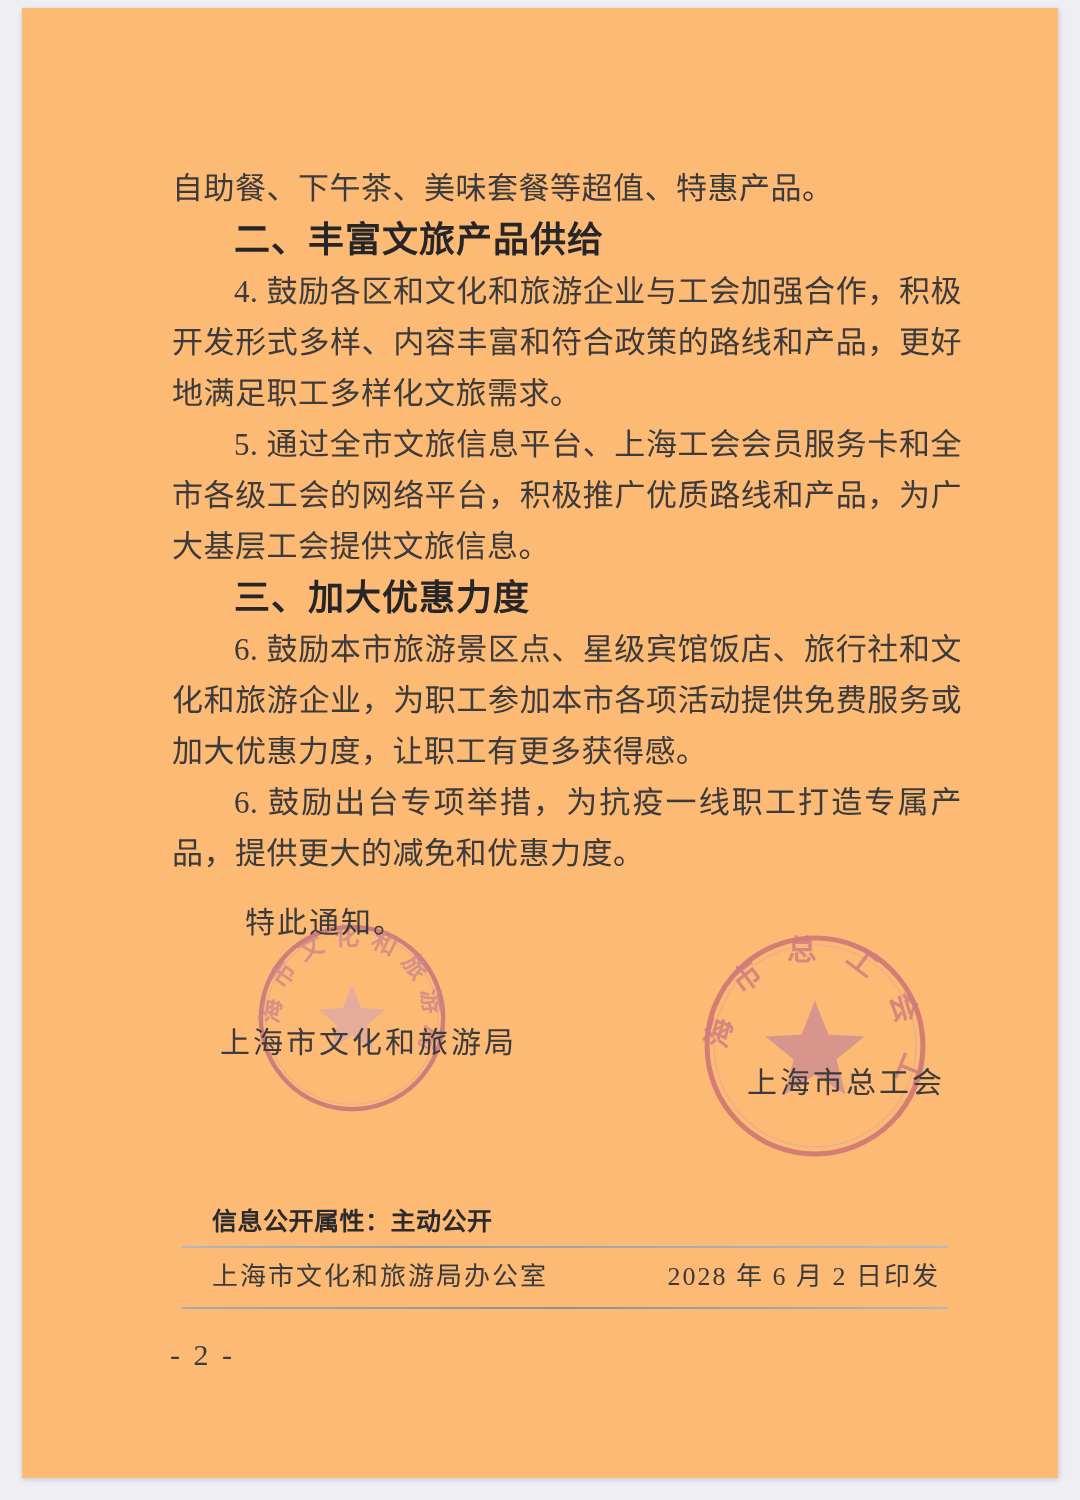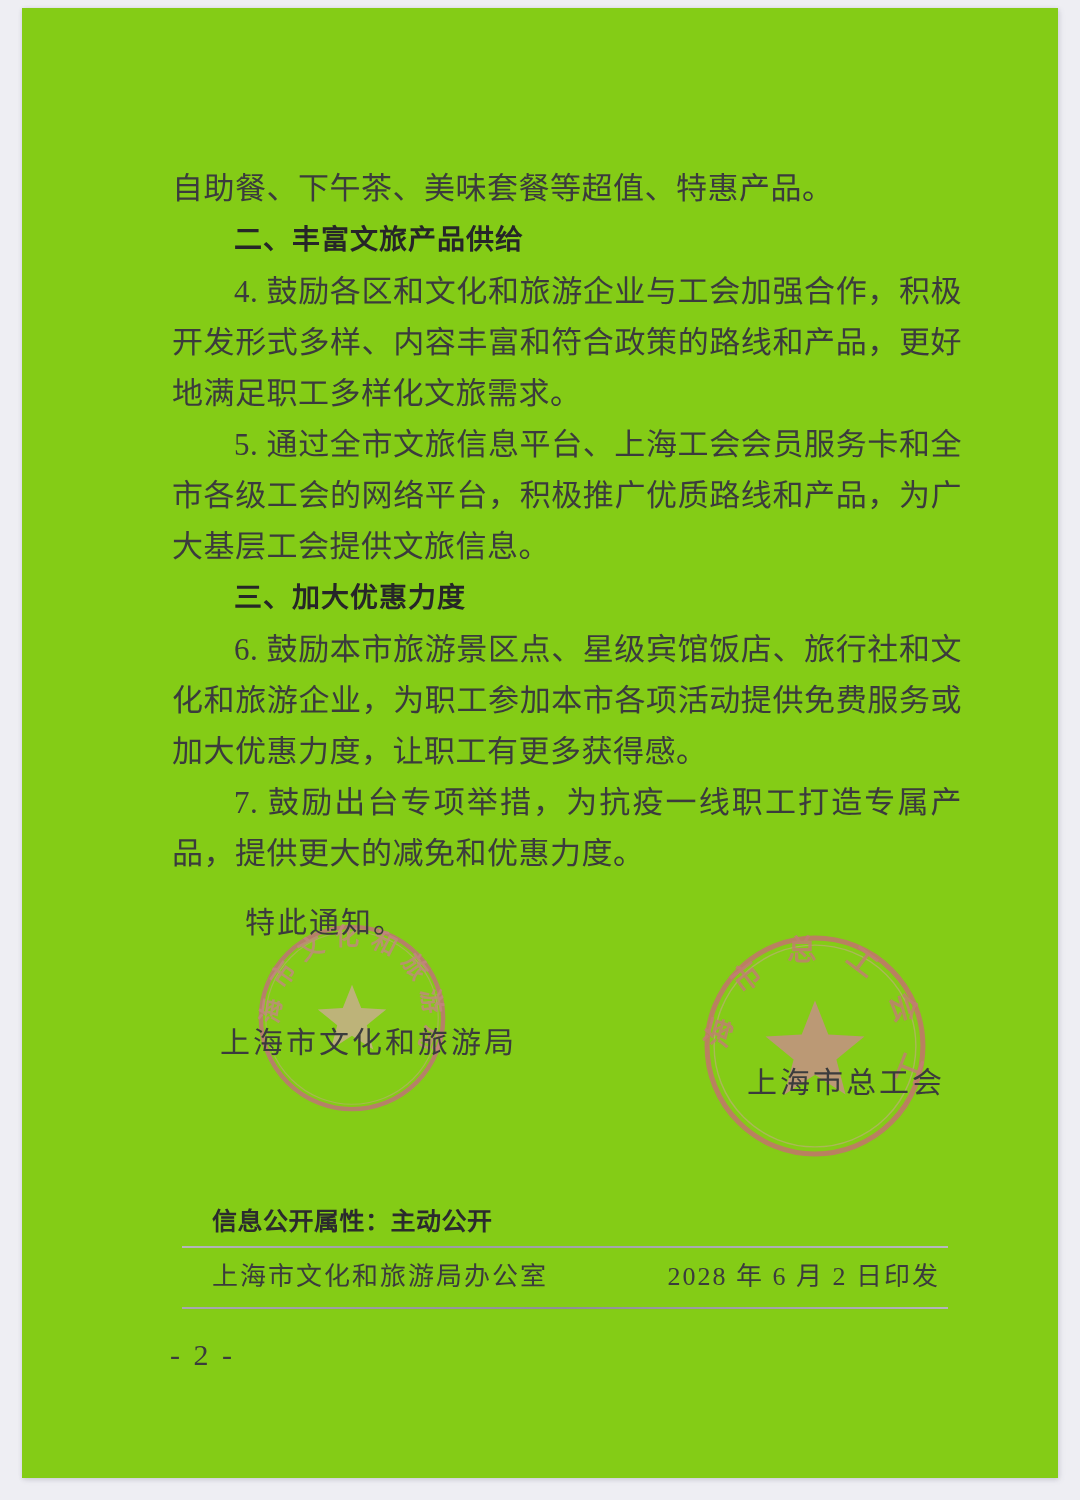--- a/index.html
+++ b/index.html
@@ -15,21 +15,21 @@
     overflow: hidden;
   }
 
   
   .page-sheet {
     position: absolute;
     left: 22px;
     top: 8px;
     width: 1036px;
     height: 1470px;
-    background: #84cc16;
+    background: #fdba74;
     box-shadow: 0 1px 4px rgba(90, 90, 110, 0.18),
                 2px 2px 6px rgba(90, 90, 110, 0.10);
   }
 
   
   .doc-body {
     position: absolute;
     left: 150px;
     top: 155px;
     width: 790px;
@@ -45,21 +45,21 @@
     text-justify: inter-character;
     margin: 0;
     white-space: pre-wrap;
   }
   .para.indent {
     text-indent: 62px;
   }
 
   .section-heading {
     font-family: Liberation Serif, serif;
-    font-size: 28px;
+    font-size: 36px;
     font-weight: bold;
     line-height: 52px;
     color: #262628;
     letter-spacing: 1px;
     margin: 0;
     text-indent: 62px;
   }
 
   
   .closing-zone {
@@ -178,21 +178,21 @@
     <p class="section-heading">二、丰富文旅产品供给</p>
 
     <p class="para indent">4. 鼓励各区和文化和旅游企业与工会加强合作，积极开发形式多样、内容丰富和符合政策的路线和产品，更好地满足职工多样化文旅需求。</p>
 
     <p class="para indent">5. 通过全市文旅信息平台、上海工会会员服务卡和全市各级工会的网络平台，积极推广优质路线和产品，为广大基层工会提供文旅信息。</p>
 
     <p class="section-heading">三、加大优惠力度</p>
 
     <p class="para indent">6. 鼓励本市旅游景区点、星级宾馆饭店、旅行社和文化和旅游企业，为职工参加本市各项活动提供免费服务或加大优惠力度，让职工有更多获得感。</p>
 
-    <p class="para indent">7. 鼓励出台专项举措，为抗疫一线职工打造专属产品，提供更大的减免和优惠力度。</p>
+    <p class="para indent">6. 鼓励出台专项举措，为抗疫一线职工打造专属产品，提供更大的减免和优惠力度。</p>
 
   </div>
 
   <div class="closing-zone">
 
     <div class="closing-note">特此通知。</div>
 
     <div class="seal seal-culture">
       <svg viewBox="0 0 200 200" xmlns="http://www.w3.org/2000/svg">
         <defs>

